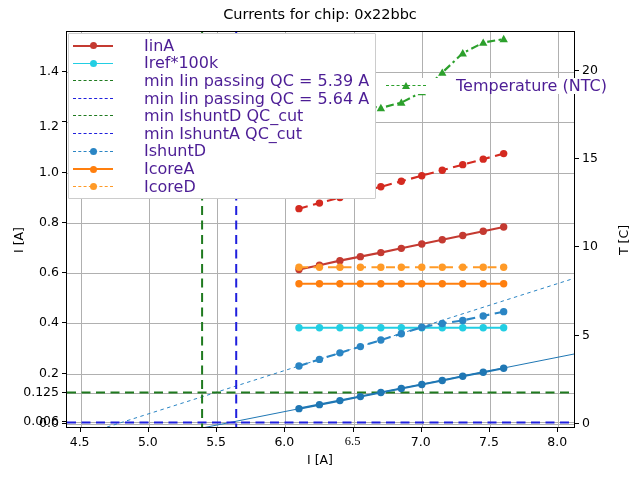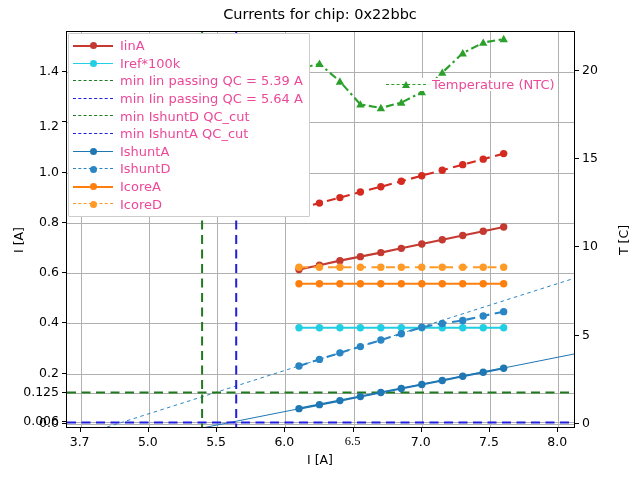--- a/index.html
+++ b/index.html
@@ -19,21 +19,21 @@
   #yaxis-title{position:absolute;left:6px;top:50%;transform:translateY(-50%) rotate(-90deg);
                transform-origin:center;font-size:12.5px;color:#000;white-space:nowrap;}
   #y2axis-title{position:absolute;right:2px;top:50%;transform:translateY(-50%) rotate(-90deg);
                transform-origin:center;font-size:12.5px;color:#000;white-space:nowrap;}
   #xaxis-title{position:absolute;left:0;top:452px;width:640px;text-align:center;font-size:12.5px;color:#000;}
   
   #legend{position:absolute;left:68px;top:33px;padding:3px 6px 3px 4px;
           background:#ffffff;border:0.8px solid #cccccc;border-radius:1px;z-index:40;}
   .lrow{display:flex;align-items:center;height:17.6px;}
   .lkey{width:40px;height:12px;position:relative;margin-right:7px;flex:0 0 40px;}
-  .ltxt{font-size:13px;color:#ec4899;white-space:nowrap;line-height:1;}
+  .ltxt{font-size:16px;color:#4c1d95;white-space:nowrap;line-height:1;margin-left:24px;}
   .kline{position:absolute;left:0;right:0;top:5.2px;height:1.9px;}
   .kdash{position:absolute;left:0;right:0;top:5.2px;height:0;border-top:1.9px dashed;}
   .kdot{position:absolute;left:17px;top:2.6px;width:7px;height:7px;border-radius:50%;}
   
   #templeg{position:absolute;left:386px;top:78px;display:flex;align-items:center;z-index:40;
            background:#ffffff;}
   svg{position:absolute;left:0;top:0;overflow:visible;}
 </style>
 </head>
 <body>
@@ -41,21 +41,21 @@
 <div id="fig">
 
   <div id="title">Currents for chip: 0x22bbc</div>
 
   <div id="yaxis-title">I [A]</div>
   <div id="y2axis-title">T [C]</div>
   <div id="xaxis-title">I [A]</div>
 
   <div id="ticks-layer">
       <div class="tick" style="left: 79.6461px; top: 428px; width: 1px; height: 3.5px;"></div>
-      <div class="tlab" style="left: 63.6461px; top: 434px; width: 32px; text-align: center;">3.7</div>
+      <div class="tlab" style="left: 63.6461px; top: 434px; width: 32px; text-align: center;">4.5</div>
       <div class="tick" style="left: 147.877px; top: 428px; width: 1px; height: 3.5px;"></div>
       <div class="tlab" style="left: 131.877px; top: 434px; width: 32px; text-align: center;">5.0</div>
       <div class="tick" style="left: 216.107px; top: 428px; width: 1px; height: 3.5px;"></div>
       <div class="tlab" style="left: 200.107px; top: 434px; width: 32px; text-align: center;">5.5</div>
       <div class="tick" style="left: 284.338px; top: 428px; width: 1px; height: 3.5px;"></div>
       <div class="tlab" style="left: 268.338px; top: 434px; width: 32px; text-align: center;">6.0</div>
       <div class="tick" style="left: 352.568px; top: 428px; width: 1px; height: 3.5px;"></div>
       <div class="tlab" style="left: 336.568px; top: 434px; width: 32px; text-align: center; font-family: Liberation Serif, serif;">6.5</div>
       <div class="tick" style="left: 420.799px; top: 428px; width: 1px; height: 3.5px;"></div>
       <div class="tlab" style="left: 404.799px; top: 434px; width: 32px; text-align: center;">7.0</div>
@@ -256,27 +256,20 @@
         <span class="ltxt">min IshuntD QC_cut</span>
       </div>
       <div class="lrow">
         <span class="lkey">
           <span class="kdash" style="border-top-color: rgb(31, 31, 221);"></span>
         </span>
         <span class="ltxt">min IshuntA QC_cut</span>
       </div>
       <div class="lrow">
         <span class="lkey">
-          <span class="kline" style="background: rgb(31, 119, 180);"></span>
-          <span class="kdot" style="background: rgb(31, 119, 180);"></span>
-        </span>
-        <span class="ltxt">IshuntA</span>
-      </div>
-      <div class="lrow">
-        <span class="lkey">
           <span class="kdash" style="border-top-color: rgb(42, 133, 196);"></span>
           <span class="kdot" style="background: rgb(42, 133, 196);"></span>
         </span>
         <span class="ltxt">IshuntD</span>
       </div>
       <div class="lrow">
         <span class="lkey">
           <span class="kline" style="background: rgb(255, 127, 14);"></span>
           <span class="kdot" style="background: rgb(255, 127, 14);"></span>
         </span>

